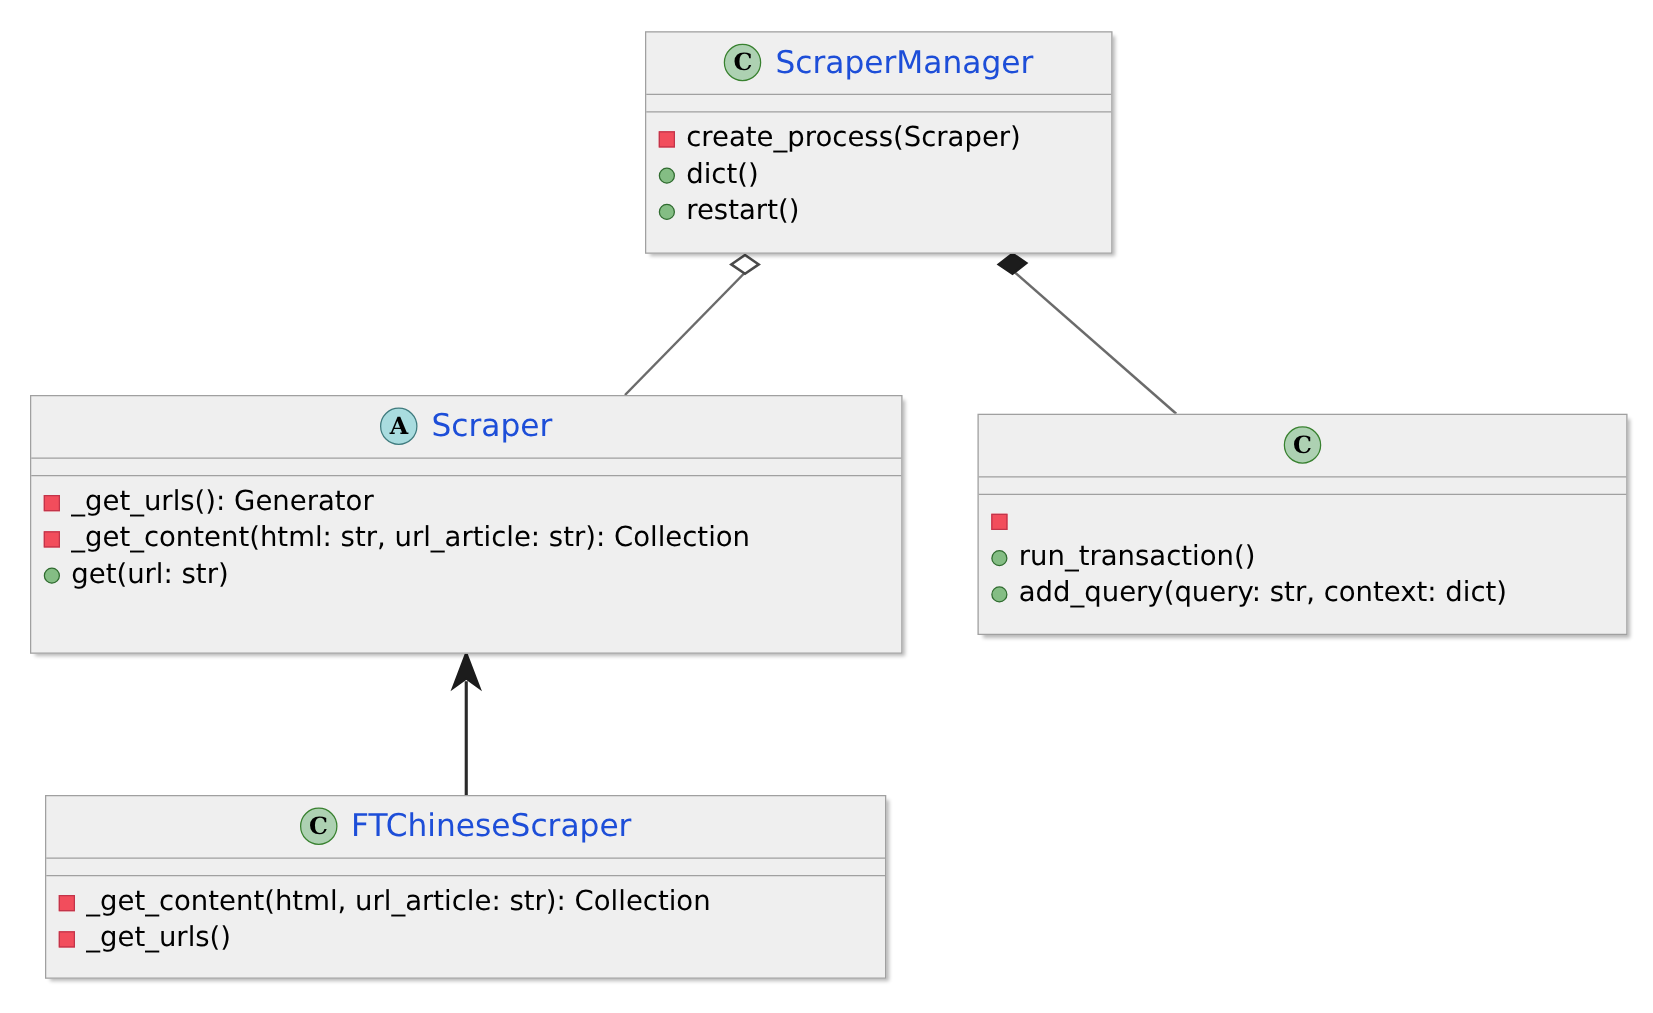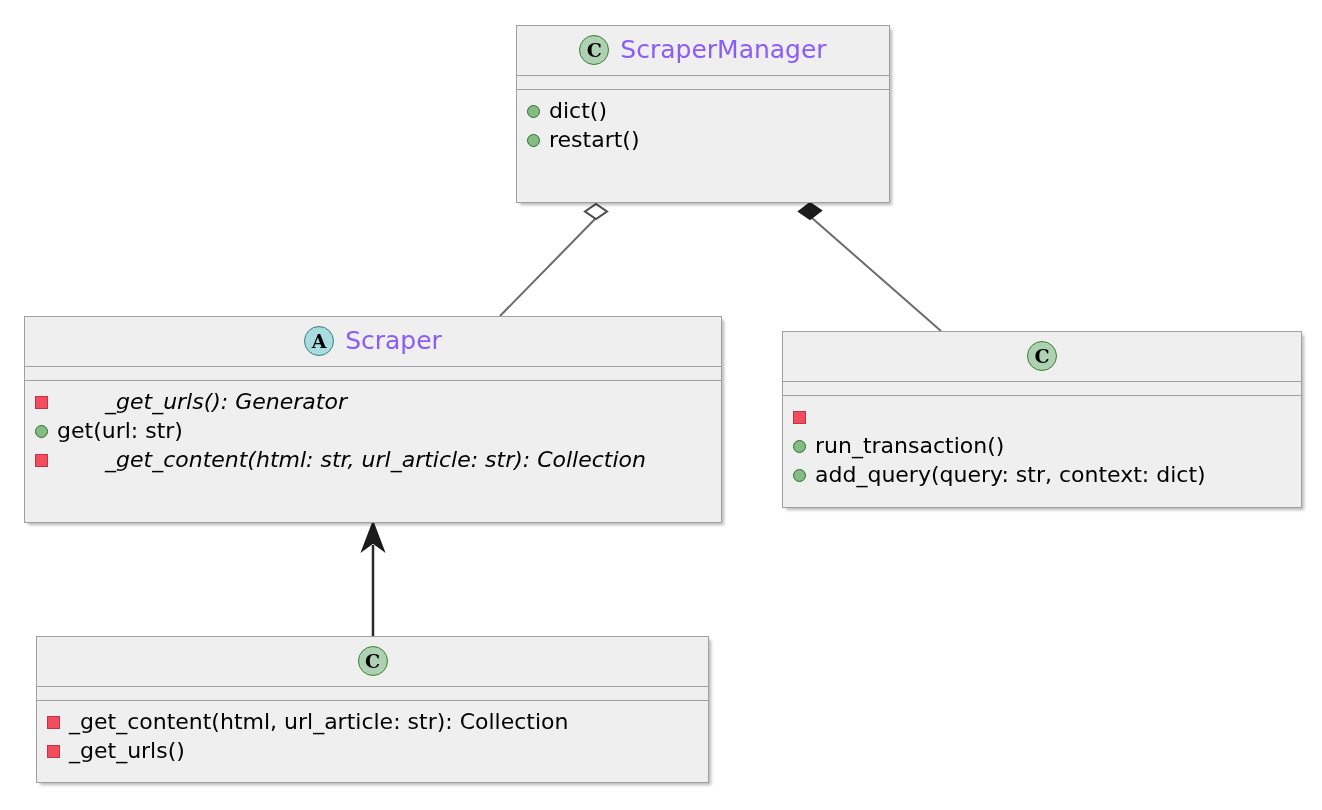--- a/index.html
+++ b/index.html
@@ -48,21 +48,21 @@
     display: flex;
     align-items: center;
     justify-content: center;
     gap: 11px;
     padding: 9px 12px 10px 12px;
     box-sizing: border-box;
   }
 
   .class-name {
     font-size: 25px;
-    color: #8b5cf6;
+    color: #1d4ed8;
     line-height: 1.05;
     white-space: nowrap;
   }
   .class-name.abstract {
   }
 
   
   .stereo-badge {
     width: 30px;
     height: 30px;
@@ -109,22 +109,20 @@
     height: 29px;
     white-space: nowrap;
   }
 
   .member-text {
     font-size: 22px;
     color: #000000;
     line-height: 1.1;
   }
   .member-text.abstract {
-    font-style: italic;
-    margin-left: 48px;
   }
 
   .vis-marker {
     flex: 0 0 auto;
     width: 13px;
     height: 13px;
     box-sizing: border-box;
   }
   .vis-marker.private {
     background: #f24d5c;
@@ -162,20 +160,24 @@
   <div class="uml-class" style="left:516px; top:25px; width:374px; height:178px;">
     <div class="class-header">
       <span class="stereo-badge concrete">C</span>
       <span class="class-name">ScraperManager</span>
     </div>
     <div class="compartment-divider"></div>
     <div class="attr-compartment"></div>
     <div class="compartment-divider"></div>
     <div class="member-list">
       <div class="member-row">
+        <span class="vis-marker private"></span>
+        <span class="member-text">create_process(Scraper)</span>
+      </div>
+      <div class="member-row">
         <span class="vis-marker public"></span>
         <span class="member-text">dict()</span>
       </div>
       <div class="member-row">
         <span class="vis-marker public"></span>
         <span class="member-text">restart()</span>
       </div>
     </div>
   </div>
 
@@ -186,27 +188,27 @@
     </div>
     <div class="compartment-divider"></div>
     <div class="attr-compartment"></div>
     <div class="compartment-divider"></div>
     <div class="member-list">
       <div class="member-row">
         <span class="vis-marker private"></span>
         <span class="member-text abstract">_get_urls(): Generator</span>
       </div>
       <div class="member-row">
+        <span class="vis-marker private"></span>
+        <span class="member-text abstract">_get_content(html: str, url_article: str): Collection</span>
+      </div>
+      <div class="member-row">
         <span class="vis-marker public"></span>
         <span class="member-text">get(url: str)</span>
       </div>
-      <div class="member-row">
-        <span class="vis-marker private"></span>
-        <span class="member-text abstract">_get_content(html: str, url_article: str): Collection</span>
-      </div>
     </div>
   </div>
 
   <div class="uml-class" style="left:782px; top:331px; width:520px; height:177px;">
     <div class="class-header">
       <span class="stereo-badge concrete">C</span>
     </div>
     <div class="compartment-divider"></div>
     <div class="attr-compartment"></div>
     <div class="compartment-divider"></div>
@@ -221,20 +223,21 @@
       <div class="member-row">
         <span class="vis-marker public"></span>
         <span class="member-text">add_query(query: str, context: dict)</span>
       </div>
     </div>
   </div>
 
   <div class="uml-class" style="left:36px; top:636px; width:673px; height:147px;">
     <div class="class-header">
       <span class="stereo-badge concrete">C</span>
+      <span class="class-name">FTChineseScraper</span>
     </div>
     <div class="compartment-divider"></div>
     <div class="attr-compartment"></div>
     <div class="compartment-divider"></div>
     <div class="member-list">
       <div class="member-row">
         <span class="vis-marker private"></span>
         <span class="member-text">_get_content(html, url_article: str): Collection</span>
       </div>
       <div class="member-row">

